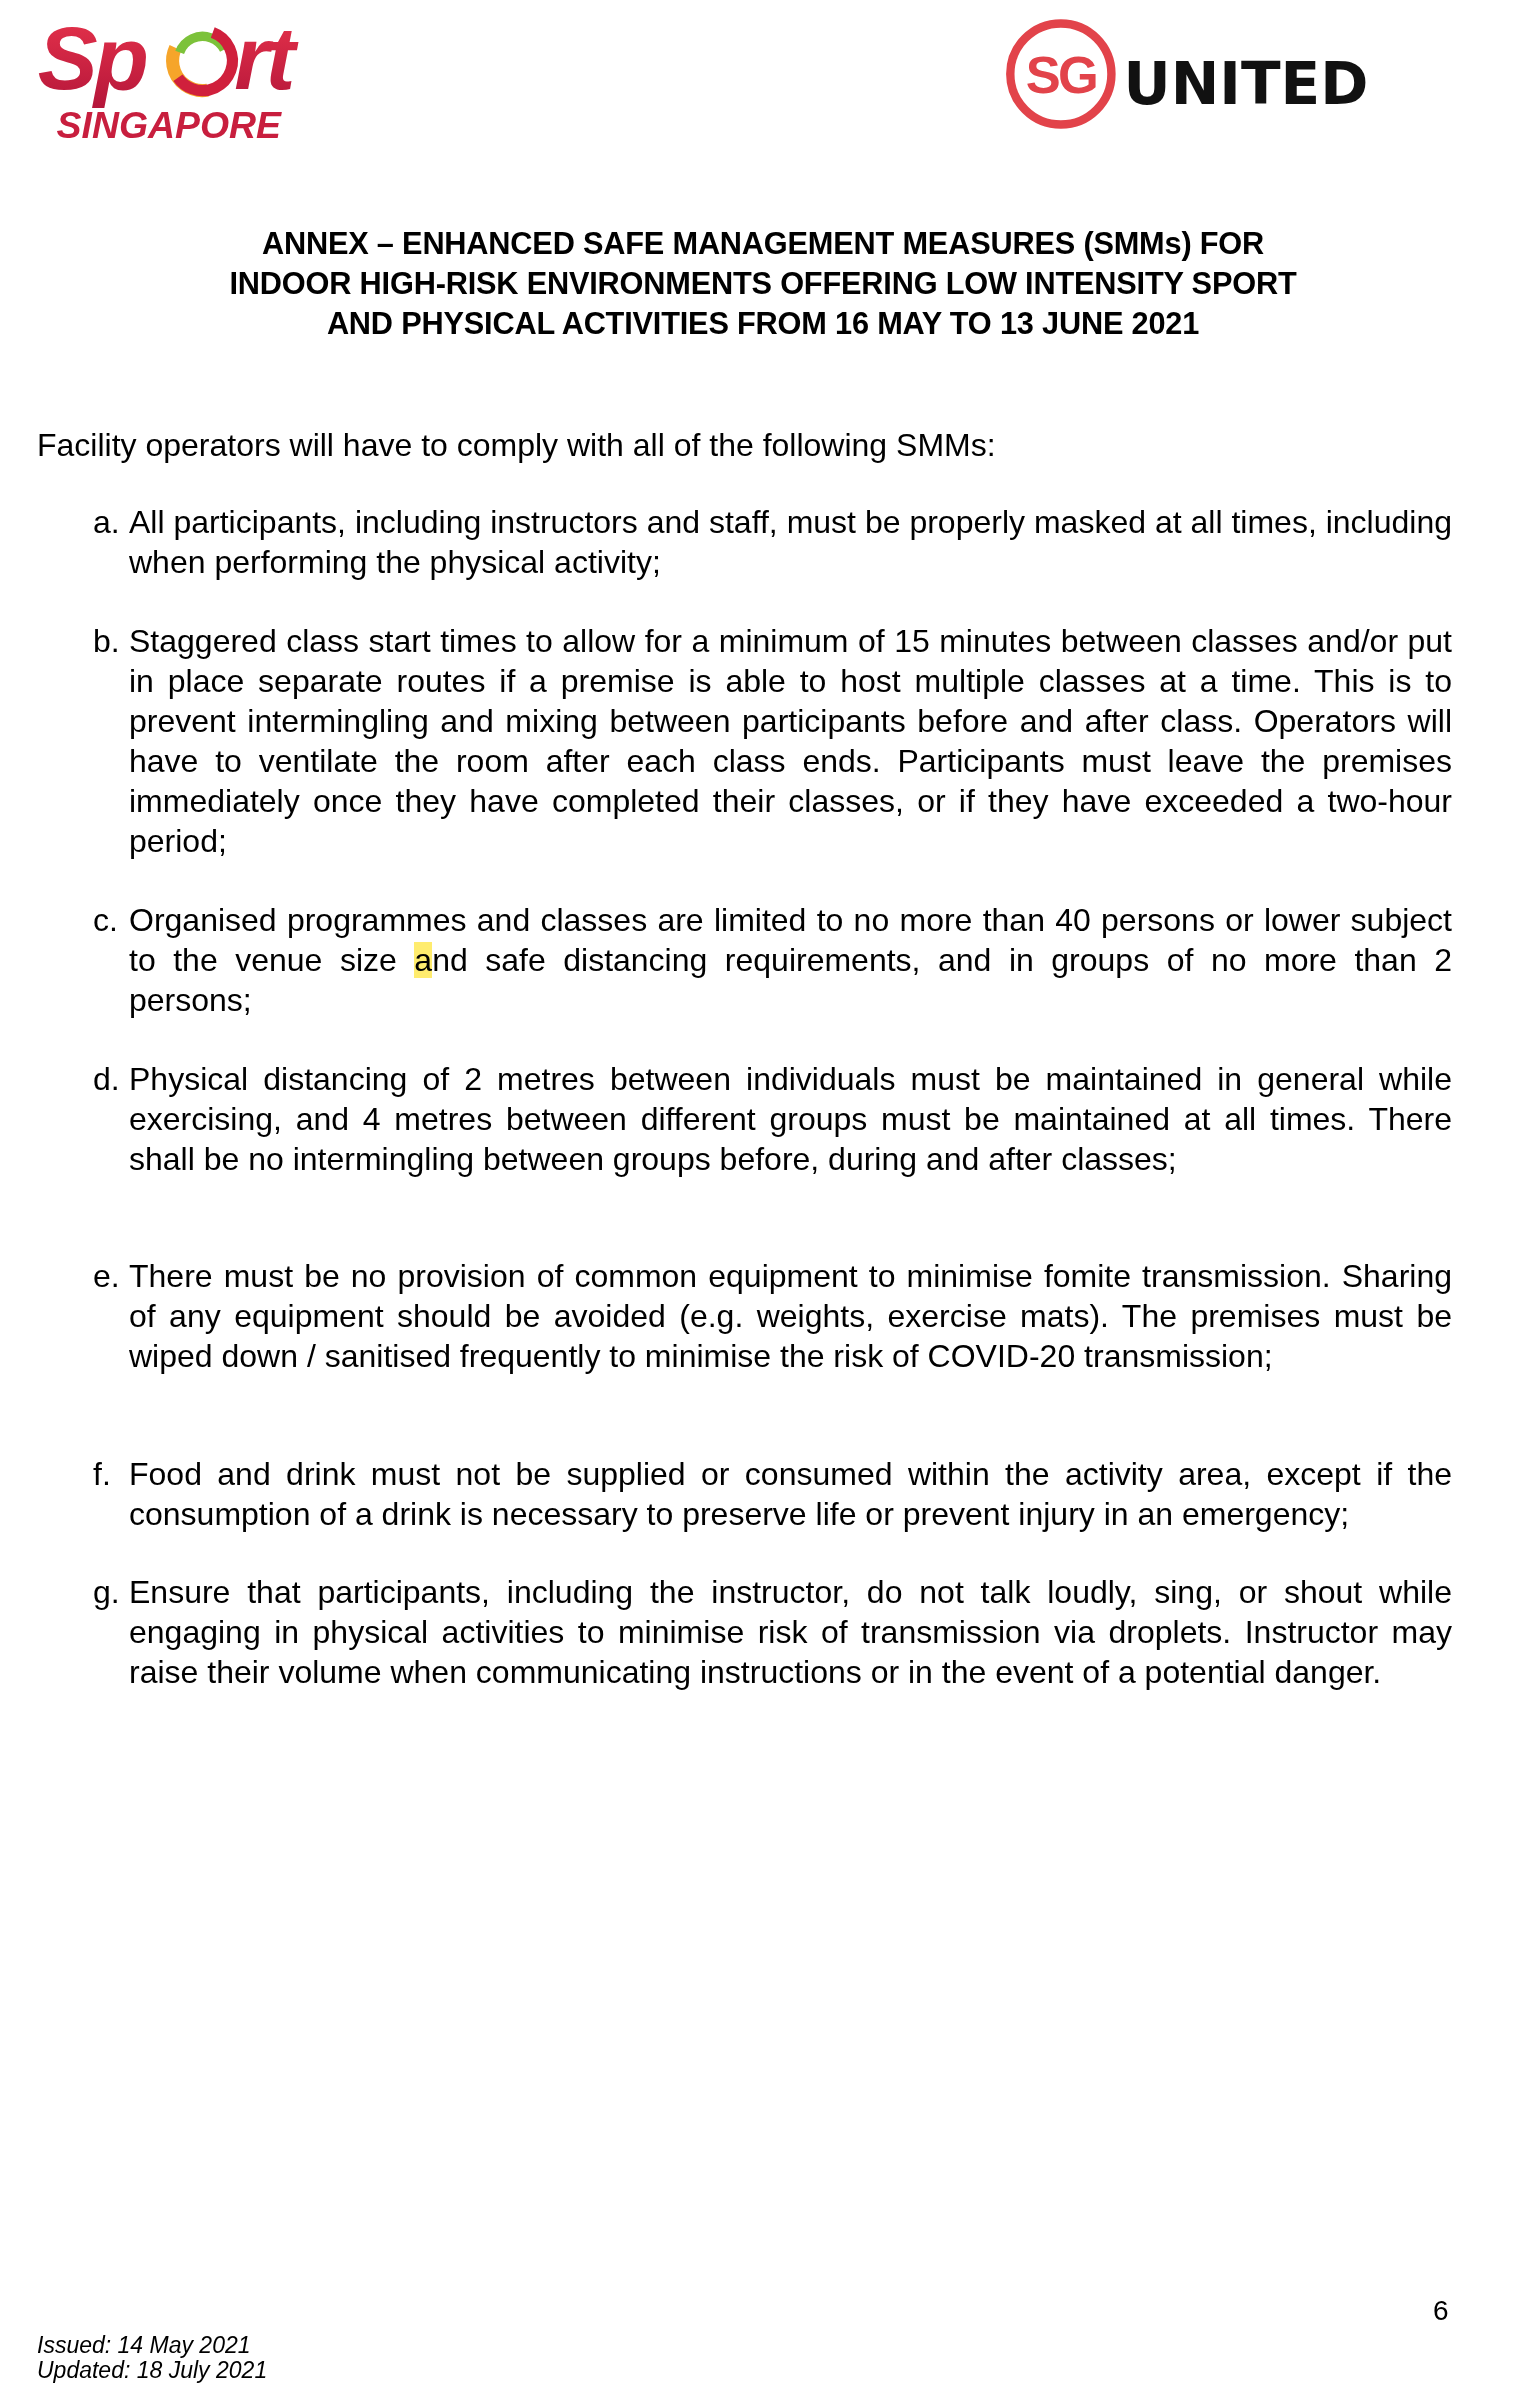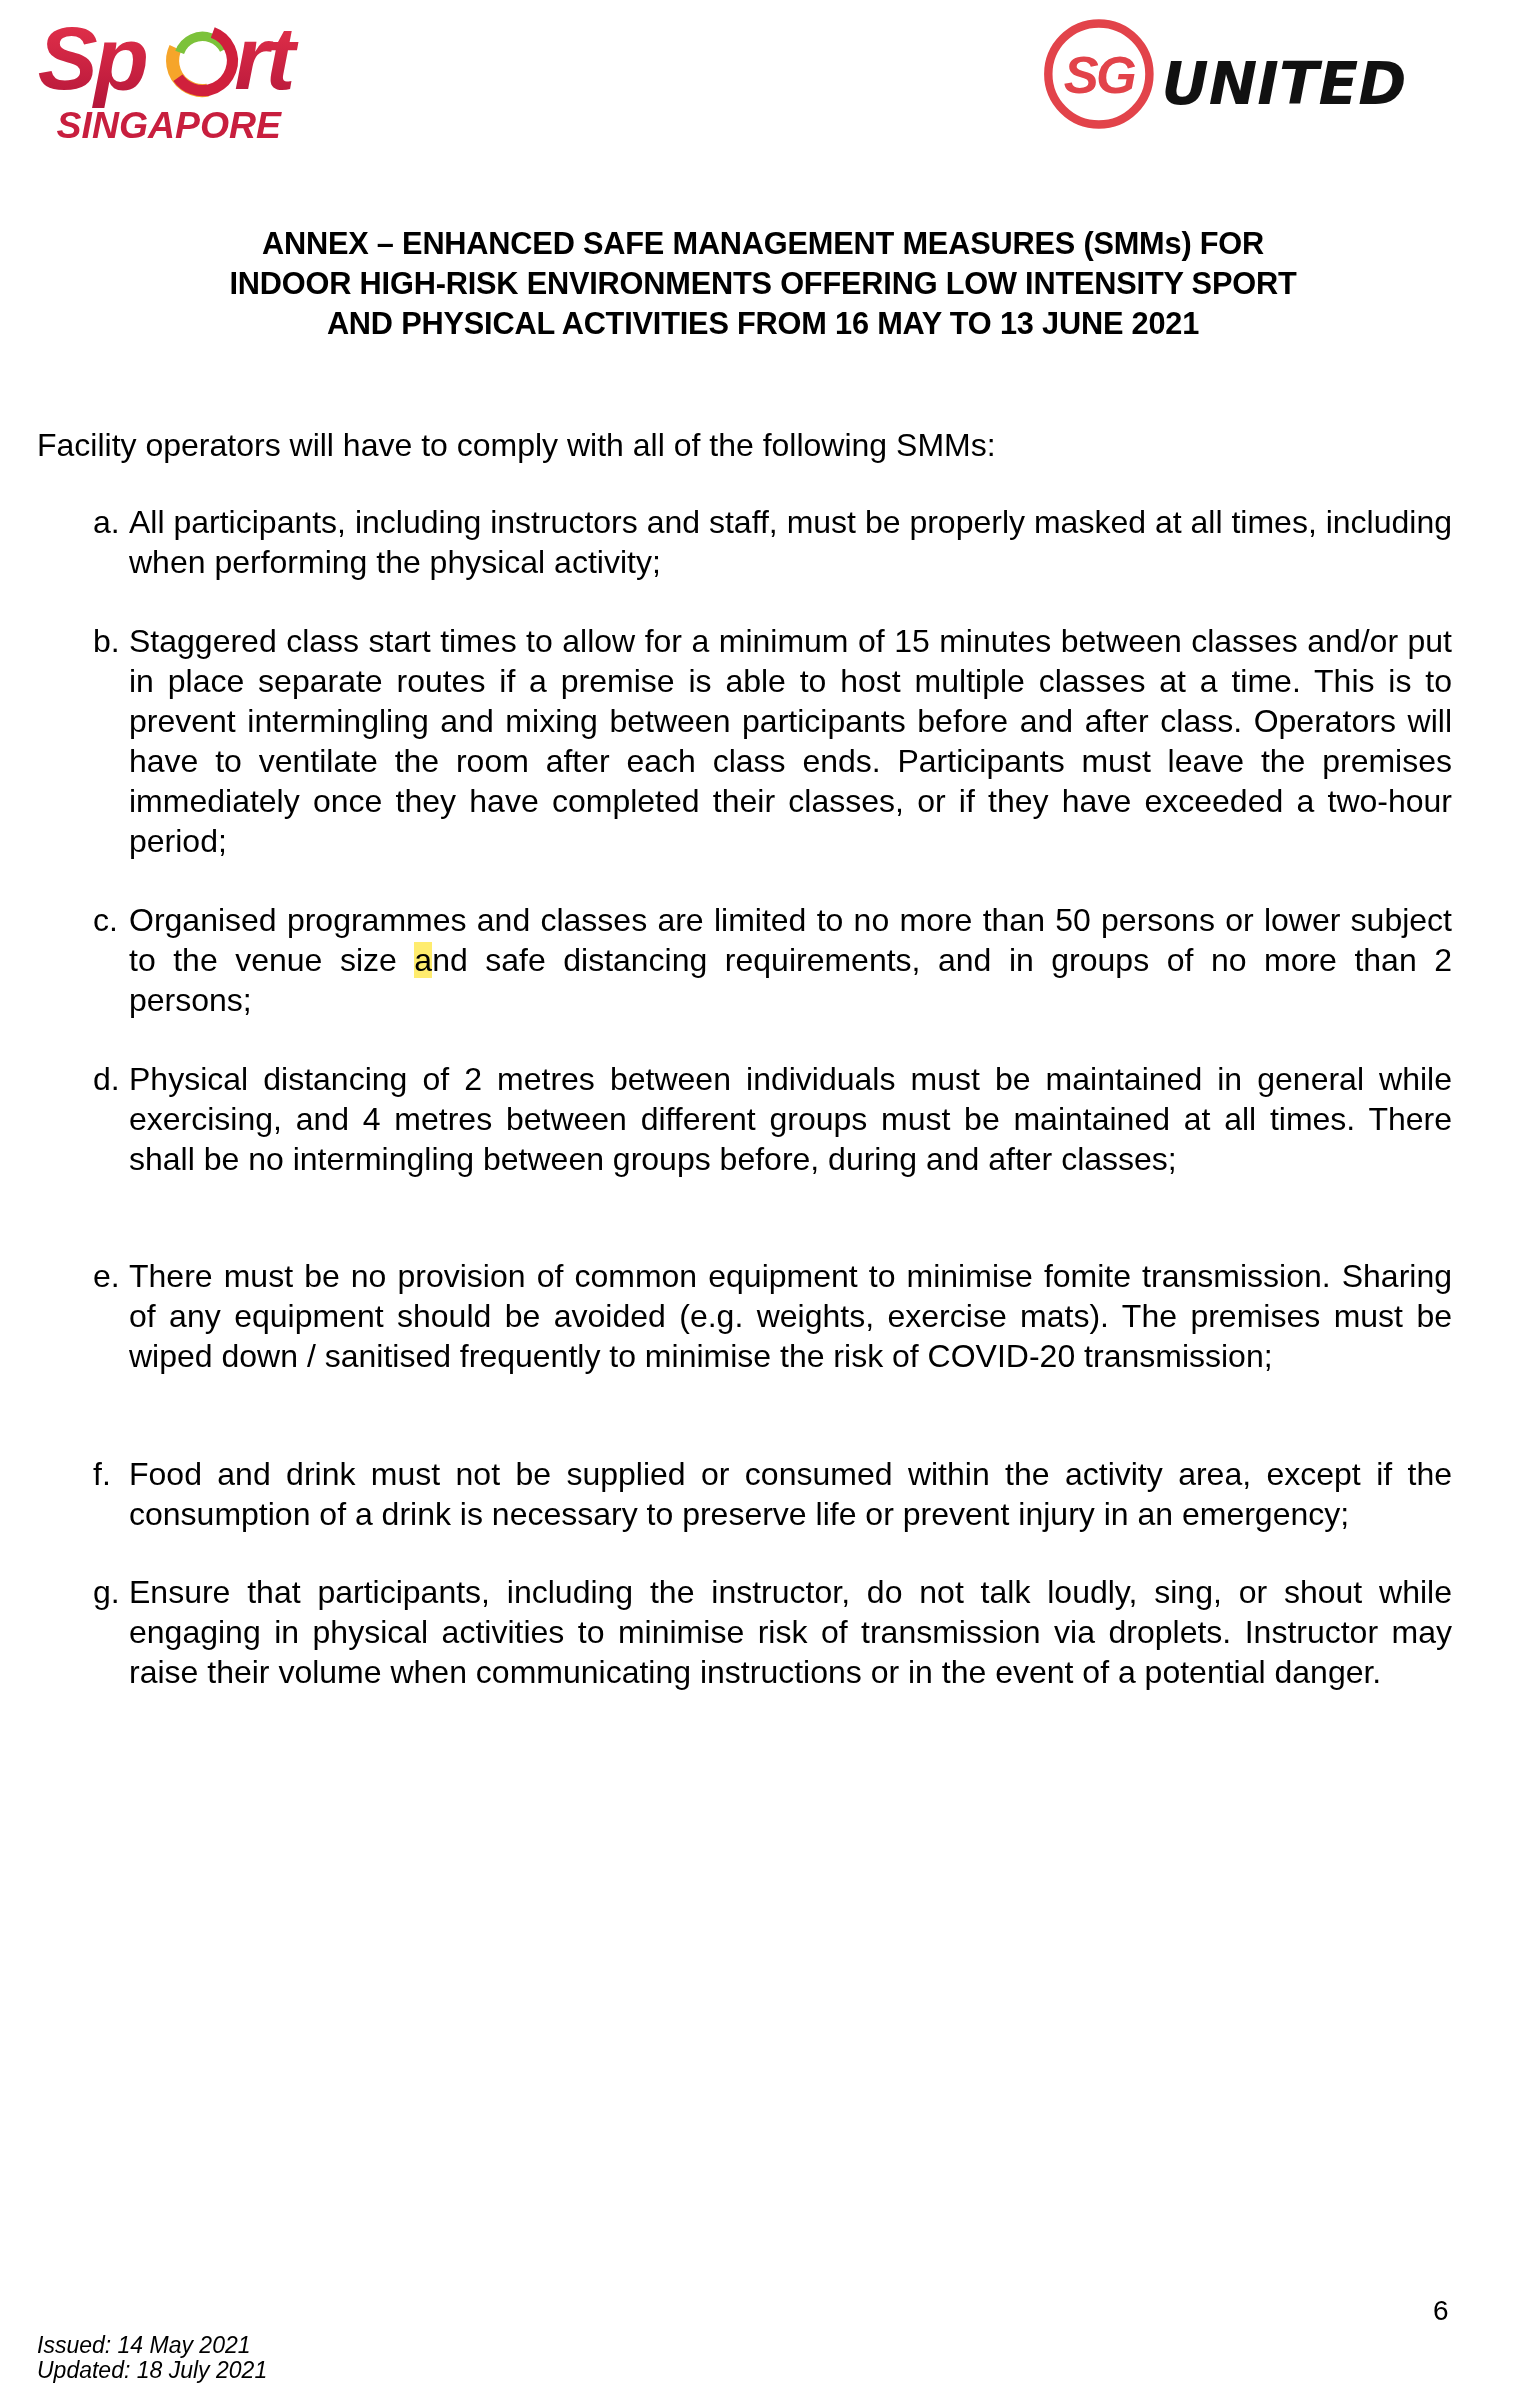--- a/index.html
+++ b/index.html
@@ -17,25 +17,24 @@
     }
     .logo-sport {
       position: absolute;
       left: 36px;
       top: 12px;
       width: 290px;
       height: 131px;
     }
     .logo-sg {
       position: absolute;
-      left: 1038px;
+      left: 1000px;
       top: 13px;
       width: 412px;
       height: 122px;
-      font-style: italic;
     }
     .title {
       position: absolute;
       left: 0;
       top: 223px;
       width: 1526px;
       text-align: center;
       font-weight: bold;
       font-size: 32px;
       line-height: 40px;
@@ -144,21 +143,21 @@
     <div class="text">All participants, including instructors and staff, must be properly masked at all times, including when performing the physical activity;</div>
   </div>
 
   <div class="item" style="top:621px;">
     <span class="marker">b.</span>
     <div class="text">Staggered class start times to allow for a minimum of 15 minutes between classes and/or put in place separate routes if a premise is able to host multiple classes at a time. This is to prevent intermingling and mixing between participants before and after class. Operators will have to ventilate the room after each class ends. Participants must leave the premises immediately once they have completed their classes, or if they have exceeded a two-hour period;</div>
   </div>
 
   <div class="item" style="top:900px;">
     <span class="marker">c.</span>
-    <div class="text"><span>Organised programmes and classes are limited to no more than 50 persons or lower subject to the venue size </span><span class="hl">a</span><span>nd safe distancing requirements, and in groups of no more than 2 persons;</span></div>
+    <div class="text"><span>Organised programmes and classes are limited to no more than 40 persons or lower subject to the venue size </span><span class="hl">a</span><span>nd safe distancing requirements, and in groups of no more than 2 persons;</span></div>
   </div>
 
   <div class="item" style="top:1059px;">
     <span class="marker">d.</span>
     <div class="text"><span>Physical distancing of 2 metres between individuals must be maintained in general while exercising, </span><span class="ul">and</span><span> 4 metres between different groups must be maintained at all times.  There shall be no intermingling between groups before, during and after classes;</span></div>
   </div>
 
   <div class="item" style="top:1256px;">
     <span class="marker">e.</span>
     <div class="text">There must be no provision of common equipment to minimise fomite transmission. Sharing of any equipment should be avoided (e.g. weights, exercise mats). The premises must be wiped down / sanitised frequently to minimise the risk of COVID-20 transmission;</div>

